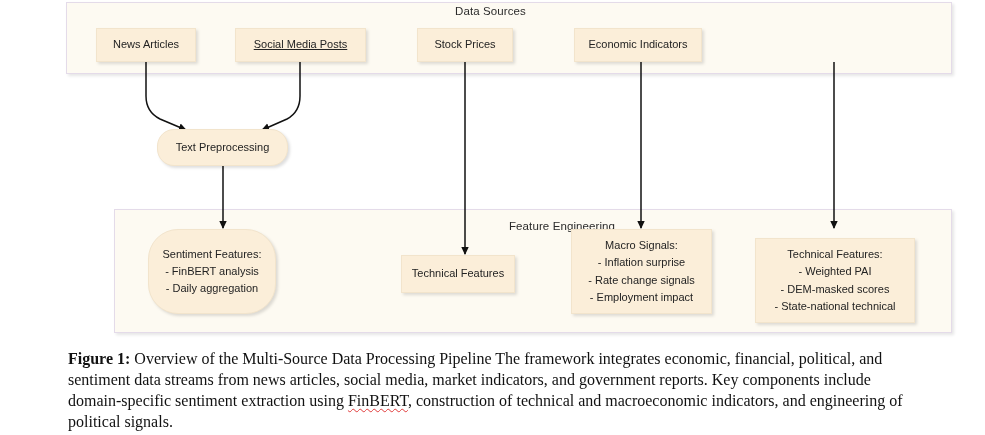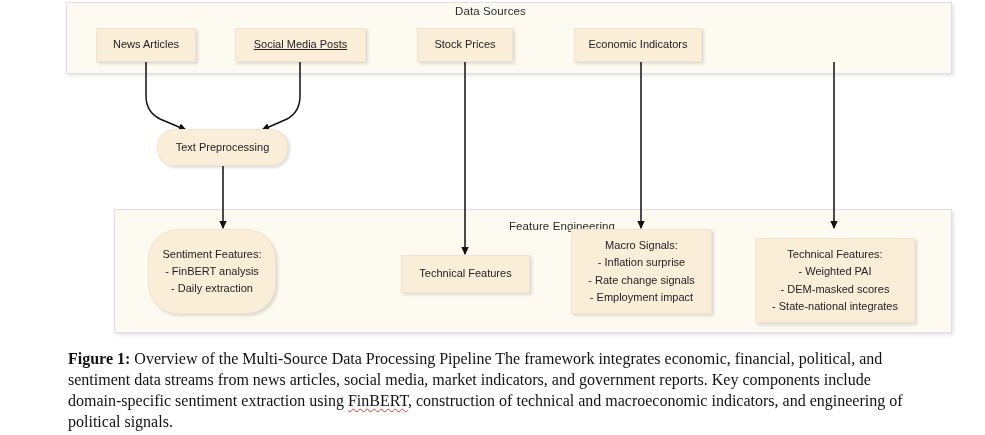--- a/index.html
+++ b/index.html
@@ -145,38 +145,38 @@
     </div>
 
 
     <div class="node" style="left:157px; top:129px; width:131px; height:37px;border-radius:17px;">
       <span class="line">Text Preprocessing</span>
     </div>
 
     <div class="node" style="left:148px; top:229px; width:128px; height:85px;border-radius:30px;">
       <span class="line">Sentiment Features:</span>
       <span class="line">- FinBERT analysis</span>
-      <span class="line">- Daily extraction</span>
+      <span class="line">- Daily aggregation</span>
     </div>
 
-    <div class="node" style="left:401px; top:255px; width:129px; height:38px;">
+    <div class="node" style="left:401px; top:255px; width:114px; height:38px;">
       <span class="line">Technical Features</span>
     </div>
 
     <div class="node" style="left:571px; top:229px; width:141px; height:85px;">
       <span class="line">Macro Signals:</span>
       <span class="line">- Inflation surprise</span>
       <span class="line">- Rate change signals</span>
       <span class="line">- Employment impact</span>
     </div>
 
     <div class="node" style="left:755px; top:229px; width:160px; height:85px;margin-top:9px;">
       <span class="line">Technical Features:</span>
       <span class="line">- Weighted PAI</span>
       <span class="line">- DEM-masked scores</span>
-      <span class="line">- State-national integrates</span>
+      <span class="line">- State-national technical</span>
     </div>
 
   </div>
 
   <div class="caption"><b>Figure 1:</b><span> Overview of the Multi-Source Data Processing Pipeline The framework integrates economic, financial, political, and sentiment data streams from news articles, social media, market indicators, and government reports. Key components include domain-specific sentiment extraction using </span><span class="spell">FinBERT</span><span>, construction of technical and macroeconomic indicators, and engineering of political signals.</span></div>
 
 </div>
 
 </body></html>

